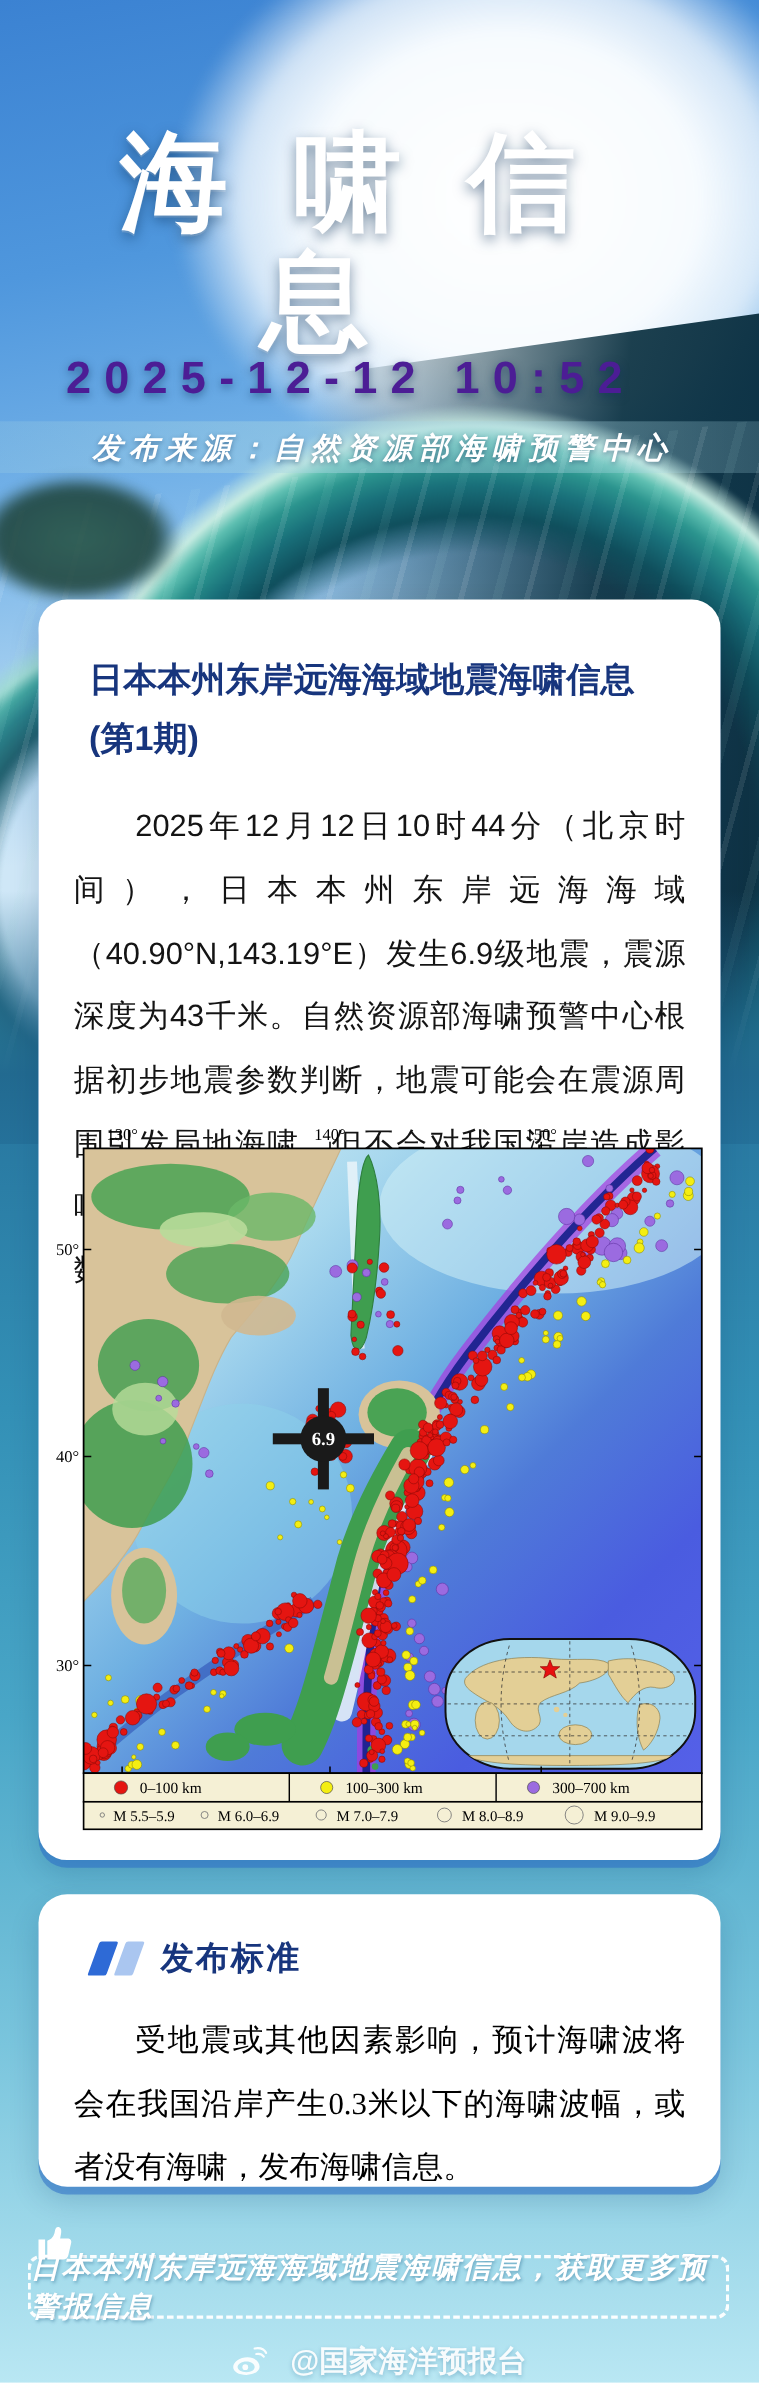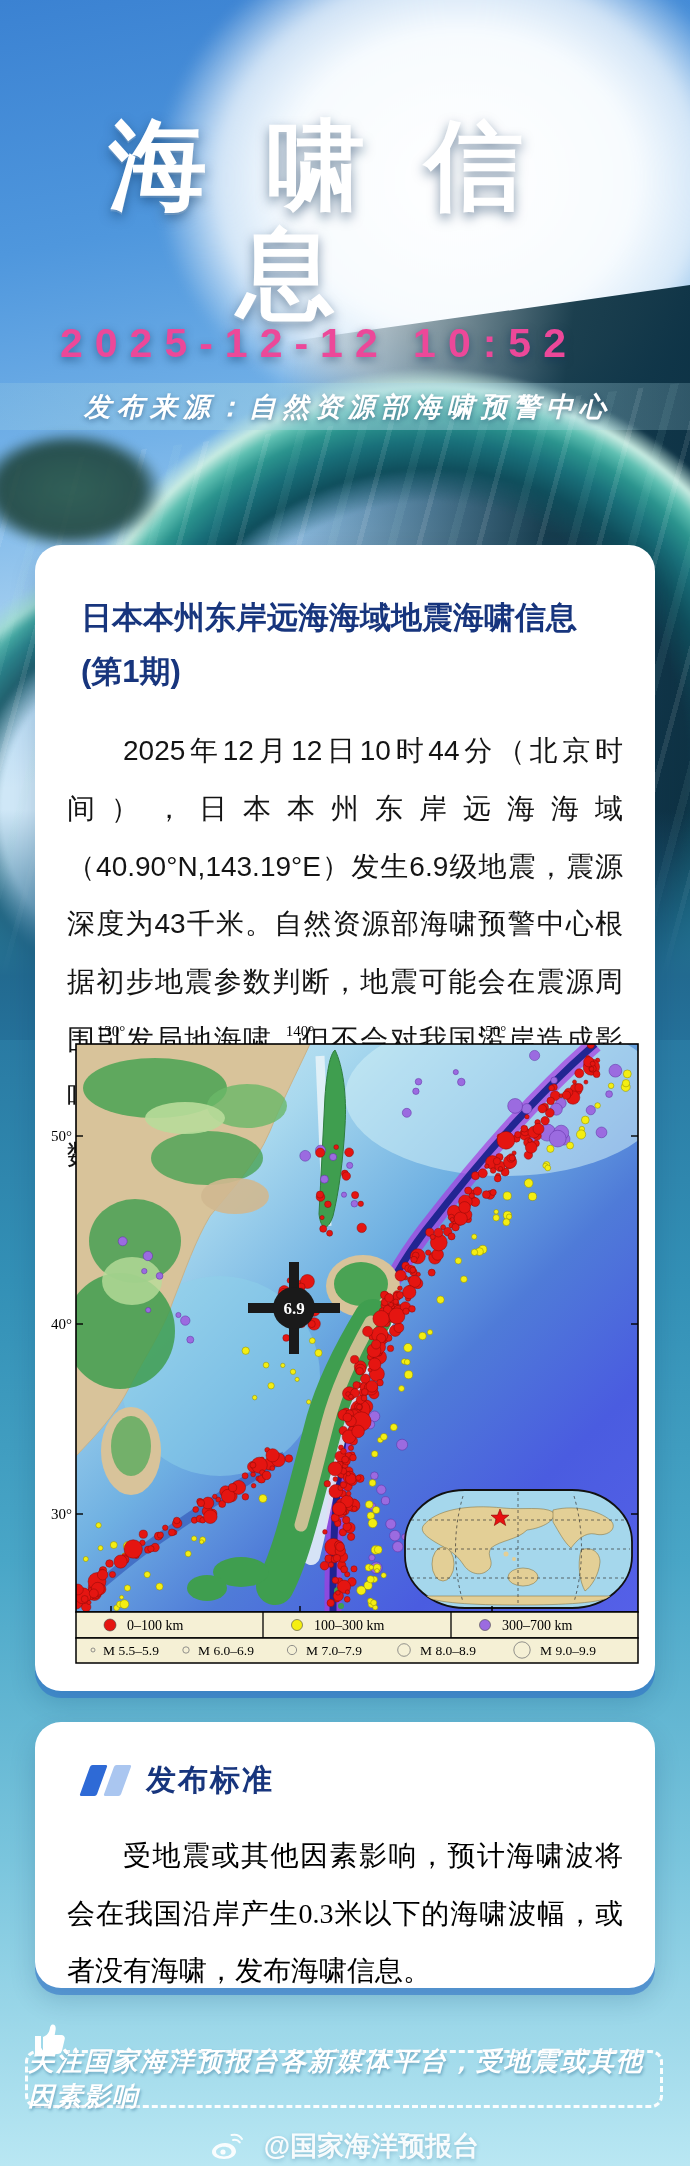--- a/index.html
+++ b/index.html
@@ -23,21 +23,21 @@
     background:repeating-linear-gradient(112deg,rgba(255,255,255,.17) 0 5px,rgba(255,255,255,0) 5px 30px,rgba(185,232,226,.13) 30px 38px,rgba(255,255,255,0) 38px 58px);}
   .landbit{position:absolute;left:-50px;top:415px;width:240px;height:150px;border-radius:50%;filter:blur(5px);opacity:.85;
     background:radial-gradient(closest-side,#24513f,#1b3f35 60%,rgba(27,63,53,0) 78%);}
   .hero-fade{position:absolute;left:0;bottom:0;width:100%;height:230px;
     background:linear-gradient(180deg,rgba(32,100,138,0) 0%,#226a90 72%,#25719a 100%);}
 
   .hero-title{position:absolute;top:112px;left:0;width:632px;text-align:center;z-index:3;
     color:#fff;font-size:98px;font-weight:900;letter-spacing:60px;text-indent:60px;line-height:1.1;
     text-shadow:0 5px 12px rgba(8,45,85,.5),0 2px 0 rgba(255,255,255,.25);}
   .hero-date{position:absolute;top:320px;left:0;width:626px;text-align:center;z-index:3;
-    color:#ec4899;font-size:41px;font-weight:700;letter-spacing:12px;text-indent:12px;
+    color:#4c1d95;font-size:41px;font-weight:700;letter-spacing:12px;text-indent:12px;
     text-shadow:0 3px 8px rgba(8,45,85,.5);}
   .source-bar{position:absolute;top:383px;left:0;width:690px;height:47px;z-index:3;
     display:flex;align-items:center;justify-content:center;
     background:linear-gradient(90deg,rgba(168,214,226,.22),rgba(168,214,226,.5) 50%,rgba(168,214,226,.22));}
   .source-bar span{color:#fff;font-size:27px;font-weight:700;letter-spacing:6px;text-indent:6px;
     text-shadow:0 2px 5px rgba(8,45,85,.45);font-style:italic;}
 
   
   .card{position:absolute;left:35px;width:620px;background:#fff;border-radius:26px;z-index:4;
     box-shadow:0 7px 0 rgba(43,110,201,.55),0 12px 26px rgba(8,50,95,.18);}
@@ -835,21 +835,21 @@
   </div>
   <div class="std-body">受地震或其他因素影响，预计海啸波将会在我国沿岸产生0.3米以下的海啸波幅，或者没有海啸，发布海啸信息。</div>
 </div>
 
 <div class="thumb">
   <svg width="34" height="36" viewBox="0 0 34 36">
     <path d="M2,16 h6 v18 H2 z M10,34 V17 c4-1.5 6-4 6.8-8.2 c0.4-2.6 1.2-4.2 3-4.2 c2.2 0 3.3 2.1 2.8 5.3 l-0.9 5.1 h6.6 c2.6 0 4 1.9 3.4 4.2 l-2.6 11 c-0.6 2.4 -2.2 3.8 -4.8 3.8 z" fill="#ffffff"></path>
   </svg>
 </div>
 <div class="follow-box">
-  <span>关注国家海洋预报台各新媒体平台，受地震或其他因素影响</span>
+  <span>日本本州东岸远海海域地震海啸信息，获取更多预警报信息</span>
 </div>
 <div class="weibo-footer">
   <svg width="32" height="27" viewBox="0 0 32 27">
     <path d="M14,10 C7,10 1,14.5 1,19 C1,23 6,26 13,26 C20,26 25,22.5 25,18.5 C25,14.5 21,10 14,10 Z M13,23.5 C8.5,23.5 5,21.5 5,18.8 C5,16.1 8.5,13.8 13,13.8 C17.5,13.8 20.5,16.1 20.5,18.8 C20.5,21.5 17.5,23.5 13,23.5 Z" fill="rgba(255,255,255,.92)"></path>
     <circle cx="12" cy="19" r="2.6" fill="rgba(255,255,255,.92)"></circle>
     <path d="M22,7 C24.8,6.4 27.3,7.3 28.8,9.4" fill="none" stroke="rgba(255,255,255,.92)" stroke-width="2" stroke-linecap="round"></path>
     <path d="M22.5,2 C27,1.1 31,2.6 33,6" fill="none" stroke="rgba(255,255,255,.92)" stroke-width="2" stroke-linecap="round" transform="translate(-2,0)"></path>
   </svg>
   <span>@国家海洋预报台</span>
 </div>

